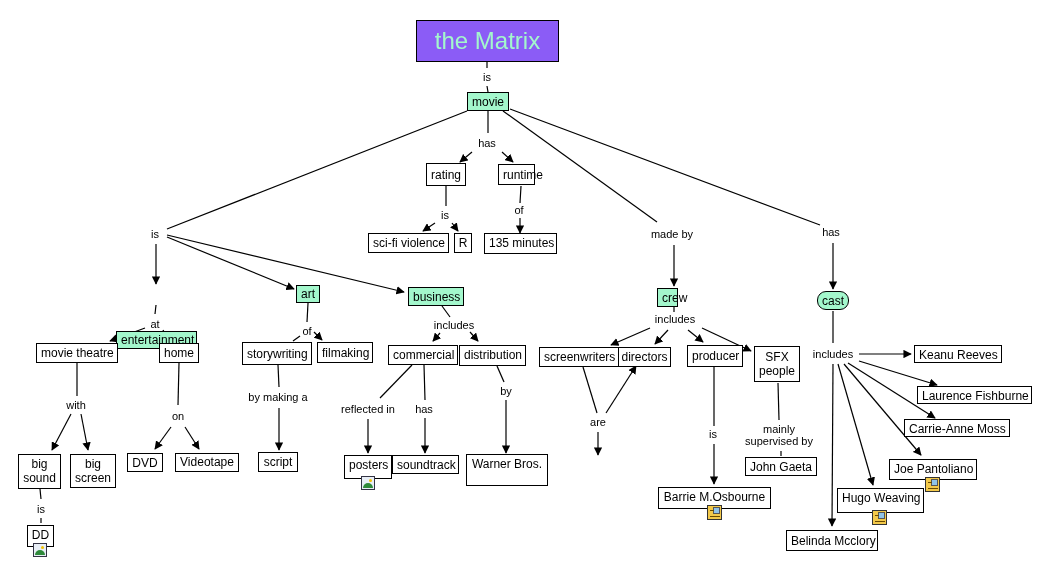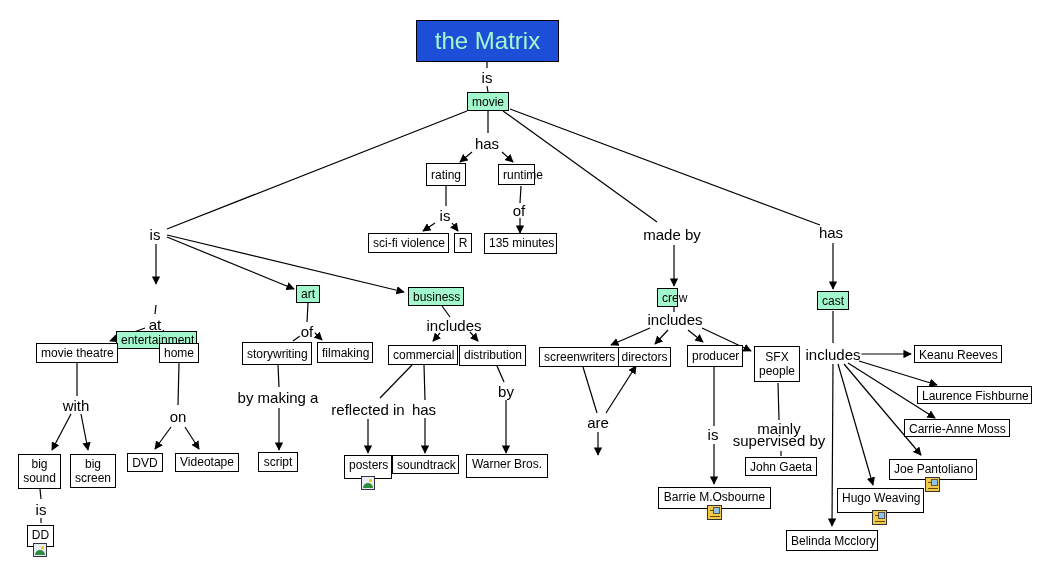--- a/index.html
+++ b/index.html
@@ -3,23 +3,23 @@
 <meta charset="utf-8">
 <style>
   html, body { margin:0; padding:0; background:#ffffff; }
   body { width:1046px; height:569px; position:relative; overflow:hidden;
          font-family:"Liberation Sans", sans-serif; }
   #canvas { position:absolute; left:0; top:0; width:1046px; height:569px; }
   .node { position:absolute; box-sizing:border-box; border:1px solid #000;
           background:#ffffff; color:#000; font-size:12px; line-height:14px;
           text-align:center; padding:2px 4px; white-space:nowrap; }
   .node.concept { background:#a3f7cc; }
-  .node.title { background:#1d4ed8; color:#a3f7cc; font-size:24px; line-height:30px;
+  .node.title { background:#8b5cf6; color:#a3f7cc; font-size:24px; line-height:30px;
                 padding:5px 12px; border-color:#000; }
-  .link { position:absolute; font-size:15px; line-height:11px; color:#000;
+  .link { position:absolute; font-size:11px; line-height:11px; color:#000;
           background:#fff; white-space:nowrap; text-align:center; transform:translate(-50%,-50%); padding:0 1px; }
   .img-icon { position:absolute; width:14px; height:14px; box-sizing:border-box;
               border:1px solid #334; background:#e8eef6; }
   .img-icon .sun { position:absolute; right:2px; top:2px; width:3px; height:3px; border-radius:50%; background:#f2c200; }
   .img-icon .hill { position:absolute; left:1px; bottom:1px; width:10px; height:5px; border-radius:6px 6px 0 0; background:#2f8a3b; }
   .doc-icon { position:absolute; width:15px; height:15px; box-sizing:border-box;
               border:1px solid #333; background:#f3c94a; }
   .doc-icon .pic { position:absolute; right:1px; top:1px; width:7px; height:7px; background:#8fc3e8; border:1px solid #555; box-sizing:border-box; }
   .doc-icon .line1, .doc-icon .line2 { position:absolute; left:2px; height:1px; background:#6a4a00; }
   .doc-icon .line1 { top:4px; width:4px; }
@@ -127,21 +127,21 @@
 <div class="node" style="left:426px;top:163px;width:40px;height:23px;padding-top:4px;">rating</div>
 <div class="node" style="left:498px;top:164px;width:37px;height:21px;padding-top:3px;">runtime</div>
 <div class="node" style="left:368px;top:233px;width:81px;height:20px;">sci-fi violence</div>
 <div class="node" style="left:454px;top:233px;width:18px;height:20px;padding:2px 0;">R</div>
 <div class="node" style="left:484px;top:233px;width:73px;height:21px;">135 minutes</div>
 
 <div class="node concept" style="left:116px;top:286px;width:81px;height:18px;padding-top:1px;margin-top:45px;">entertainment</div>
 <div class="node concept" style="left:296px;top:285px;width:24px;height:18px;padding:1px 0;">art</div>
 <div class="node concept" style="left:408px;top:287px;width:56px;height:19px;">business</div>
 <div class="node concept" style="left:657px;top:288px;width:21px;height:19px;">crew</div>
-<div class="node concept" style="left:817px;top:291px;width:32px;height:19px;">cast</div>
+<div class="node concept" style="left:817px;top:291px;width:32px;height:19px;border-radius:9px;">cast</div>
 
 <div class="node" style="left:36px;top:343px;width:82px;height:20px;">movie theatre</div>
 <div class="node" style="left:159px;top:343px;width:40px;height:20px;padding:2px 0;">home</div>
 <div class="node" style="left:242px;top:342px;width:70px;height:23px;padding-top:4px;">storywriting</div>
 <div class="node" style="left:317px;top:342px;width:56px;height:21px;padding-top:3px;">filmaking</div>
 <div class="node" style="left:388px;top:345px;width:70px;height:20px;">commercial</div>
 <div class="node" style="left:459px;top:345px;width:67px;height:21px;">distribution</div>
 
 <div class="node" style="left:539px;top:347px;width:80px;height:20px;">screenwriters</div>
 <div class="node" style="left:618px;top:347px;width:53px;height:20px;padding:2px 1px;">directors</div>
@@ -184,21 +184,21 @@
       <span class="hill"></span>
     </div>
 
 <div class="node" style="left:258px;top:452px;width:40px;height:20px;padding:2px 0;">script</div>
 <div class="node" style="left:344px;top:455px;width:48px;height:24px;padding-top:2px;">posters</div>
 <div class="img-icon" style="left:361px;top:476px;">
       <span class="sun"></span>
       <span class="hill"></span>
     </div>
 <div class="node" style="left:392px;top:455px;width:67px;height:19px;padding-top:2px;">soundtrack</div>
-<div class="node" style="left:466px;top:454px;width:82px;height:24px;padding-top:2px;">Warner Bros.</div>
+<div class="node" style="left:466px;top:454px;width:82px;height:32px;padding-top:2px;">Warner Bros.</div>
 
 <div class="node" style="left:658px;top:487px;width:113px;height:22px;padding-top:2px;">Barrie M.Osbourne</div>
 <div class="doc-icon" style="left:707px;top:505px;">
       <span class="pic"></span>
       <span class="line1"></span>
       <span class="line2"></span>
     </div>
 <div class="node" style="left:745px;top:457px;width:72px;height:19px;padding-top:2px;">John Gaeta</div>
 
 <span class="link" style="left:487px;top:77px;">is</span>

